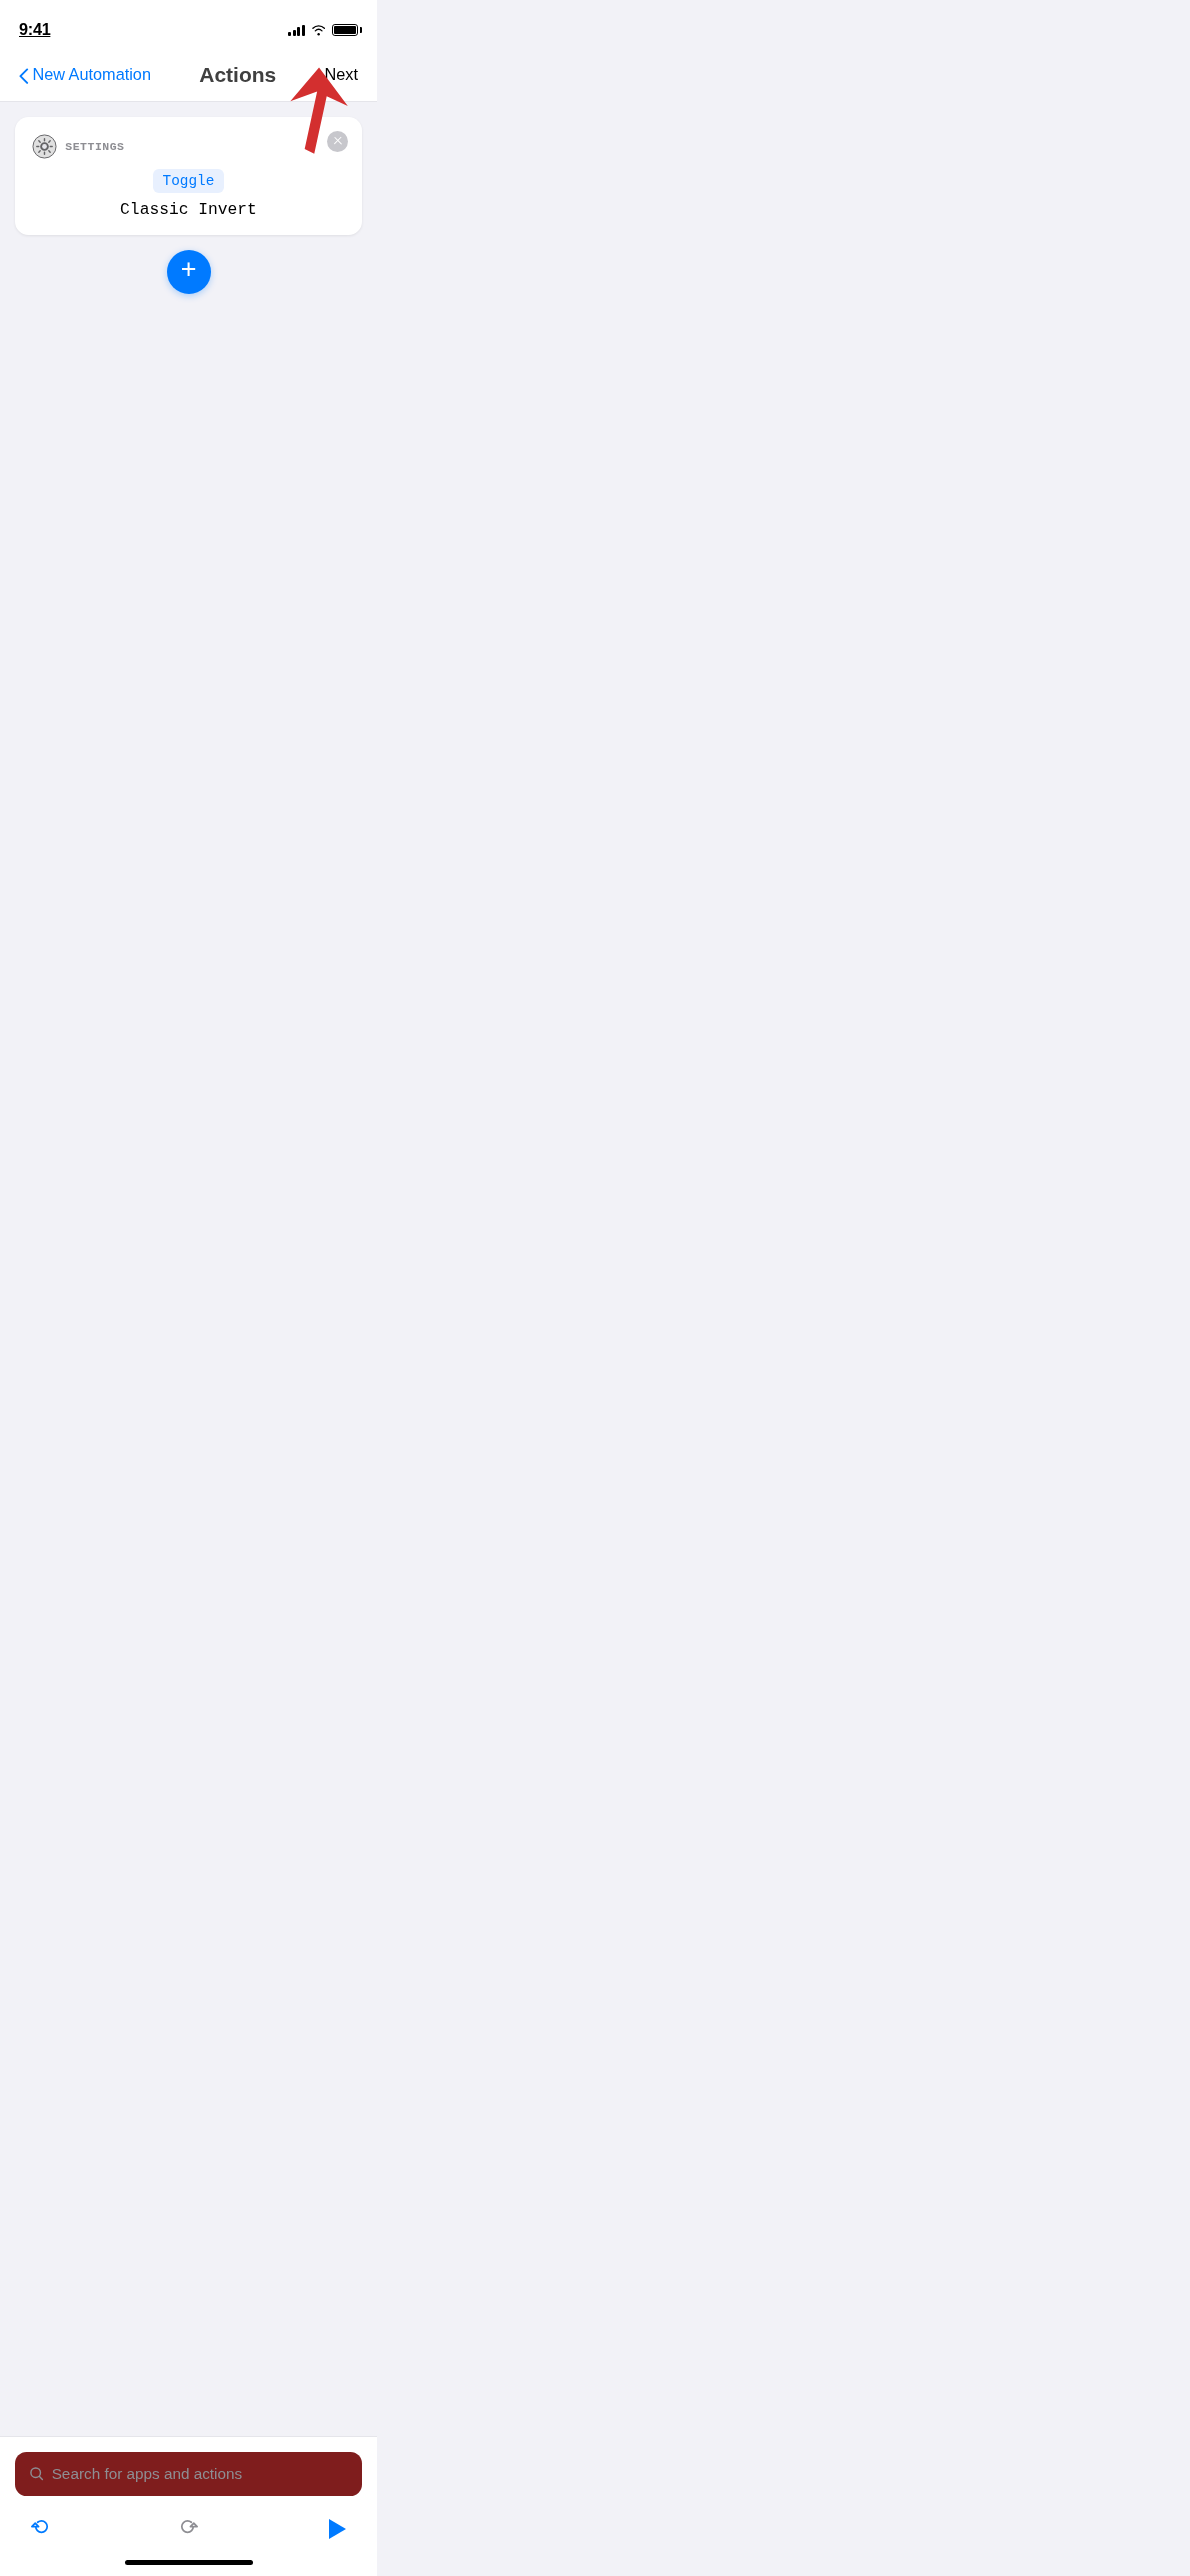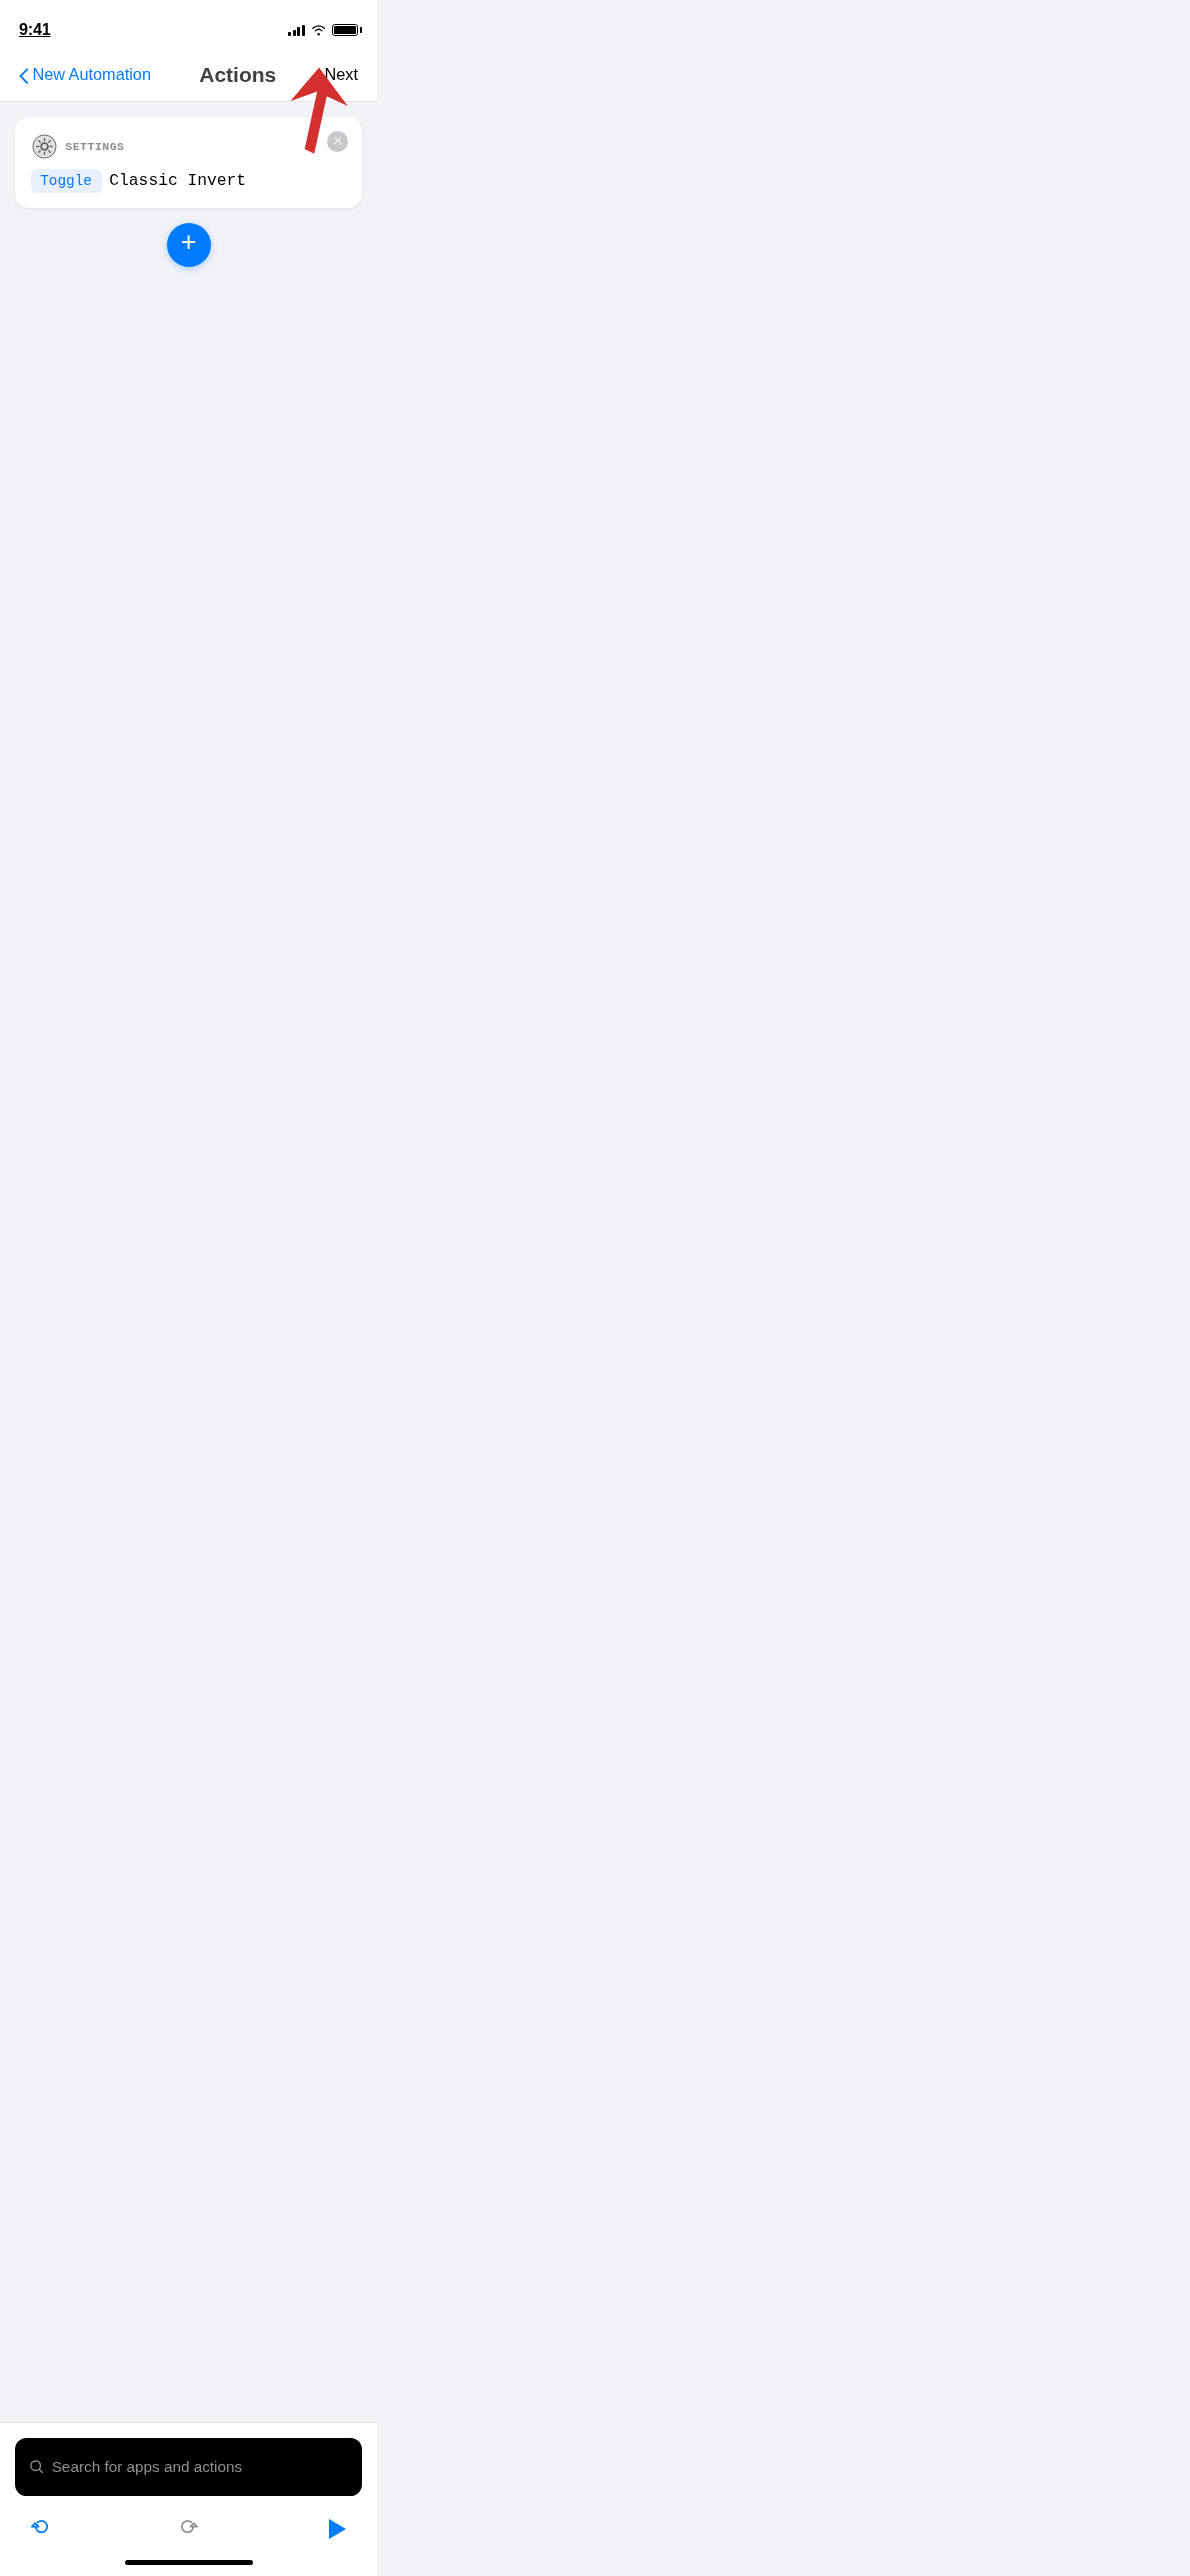--- a/index.html
+++ b/index.html
@@ -191,20 +191,21 @@
       border-radius: 1px;
     }
 
     .close-btn::before { transform: rotate(45deg); }
     .close-btn::after { transform: rotate(-45deg); }
 
     .action-row {
       display: flex;
       align-items: center;
       gap: 7.7px;
+      flex-direction: column;
     }
 
     .toggle-badge {
       background: #e8f0fe;
       color: #007aff;
       font-size: 14.4px;
       font-weight: 500;
       padding: 3.8px 9.6px;
       border-radius: 5.8px;
     }
@@ -242,23 +243,23 @@
       background: #fff;
       padding: 15.3px 15.3px 7.7px;
       border-top: 1px solid #e5e5ea;
       position: fixed;
       bottom: 0;
       left: 0;
       width: 377px;
     }
 
     .search-bar {
-      background: #000000;
+      background: #7f1d1d;
       border-radius: 11.5px;
-      height: 58px;
+      height: 44px;
       display: flex;
       align-items: center;
       padding: 0 13.4px;
       gap: 7.7px;
       margin-bottom: 11.5px;
     }
 
     .search-bar-text {
       font-size: 15.3px;
       color: #8e8e93;

